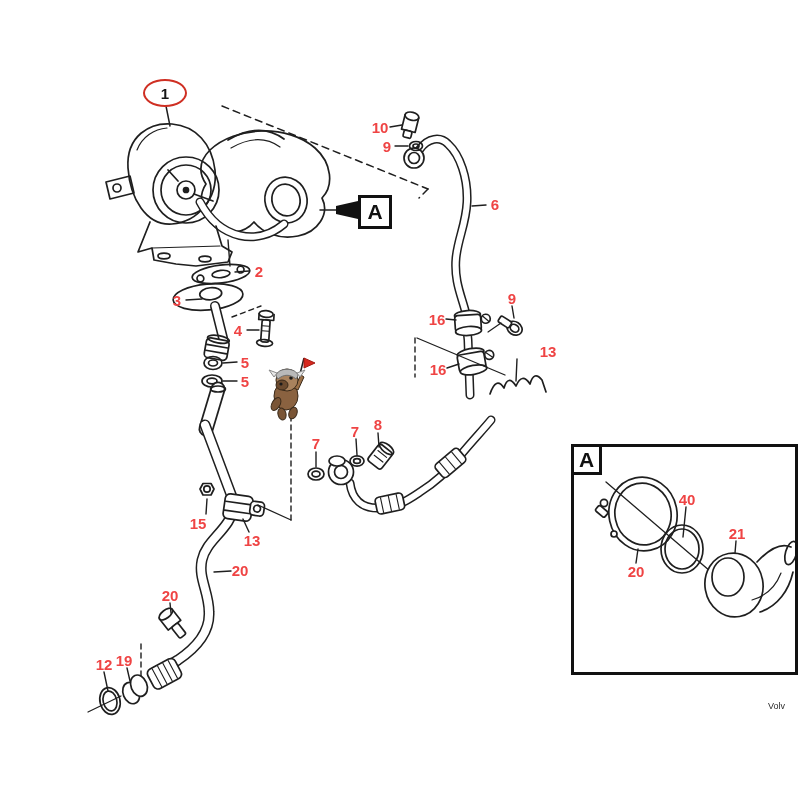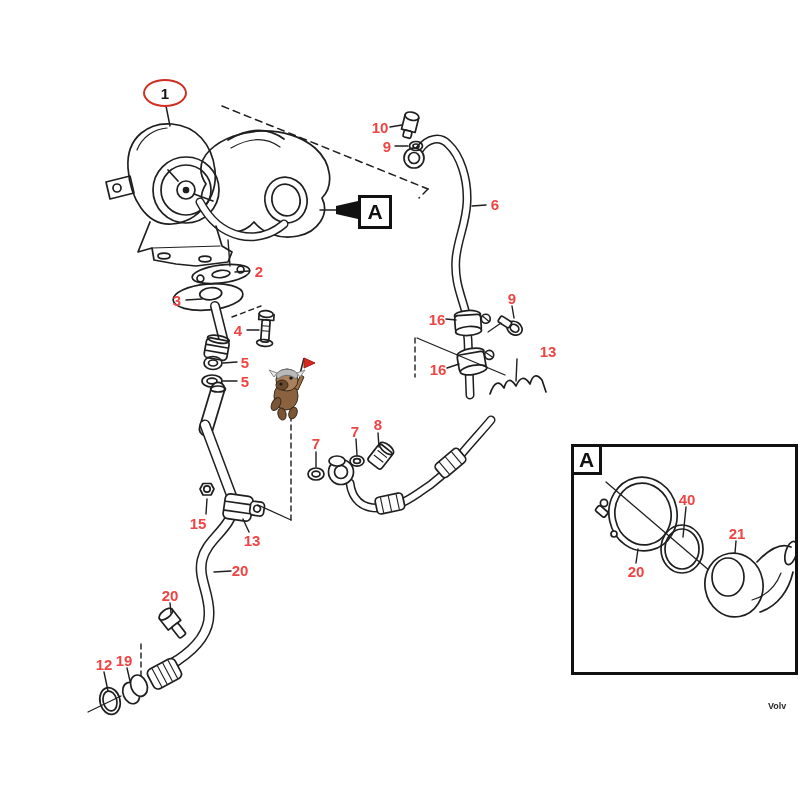--- a/index.html
+++ b/index.html
@@ -14,21 +14,21 @@
   .inset-frame{position:absolute;border:3px solid #111;background:transparent;z-index:2;}
   .red-oval{position:absolute;border:2.5px solid var(--accent,#cf2f23);border-radius:50%;
             width:40px;height:24px;display:flex;align-items:center;justify-content:center;
             transform:translate(-50%,-50%);z-index:4;font-weight:bold;font-size:15px;color:#151515;}
   .watermark{position:absolute;left:262px;top:373px;width:287px;height:48px;background:rgba(242,242,242,.96);
              border-radius:13px;box-shadow:0 0 0 1px rgba(210,210,210,.6);z-index:5;
              display:flex;align-items:center;justify-content:flex-end;padding-right:6px;box-sizing:border-box;}
   .brand{font-weight:bold;font-size:33px;letter-spacing:1px;color:#0d0d0d;
          font-family:"DejaVu Sans","Liberation Sans",sans-serif;-webkit-text-stroke:1.2px #0d0d0d;}
   .mascot{position:absolute;left:260px;top:352px;z-index:6;}
-  .footer-credit{position:absolute;left:768px;top:701px;font-size:9px;font-weight:bold;color:#2b2b2b;z-index:3;white-space:nowrap;}
+  .footer-credit{position:absolute;left:768px;top:701px;font-size:9px;font-weight:normal;color:#2b2b2b;z-index:3;white-space:nowrap;}
   .footer-page{position:absolute;left:800px;top:718px;font-size:12px;font-weight:bold;color:#111;z-index:3;white-space:nowrap;}
 </style>
 </head>
 <body>
 
 <div class="canvas">
 
   <svg class="art" width="800" height="800" viewBox="0 0 800 800">
     <g stroke="#1f1f1f" fill="none" stroke-width="1.7" stroke-linecap="round" stroke-linejoin="round">
 

